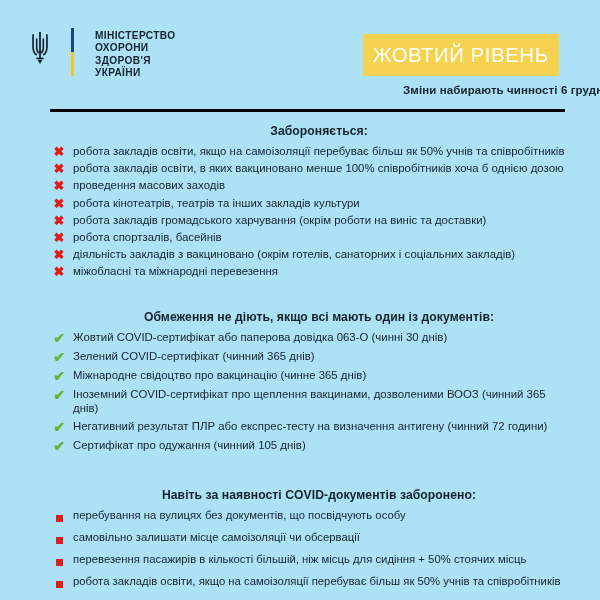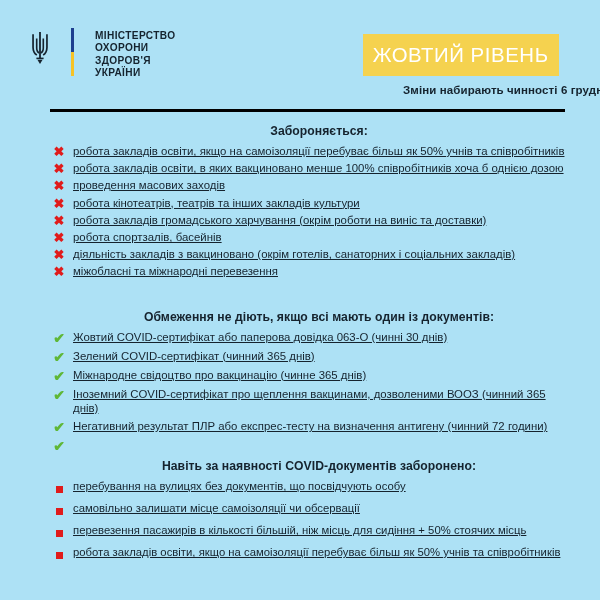--- a/index.html
+++ b/index.html
@@ -118,21 +118,21 @@
   .section-title {
     font-size: 12.2px;
     font-weight: 700;
     color: #15232e;
     margin: 0 0 6px 14px;
     letter-spacing: 0.05px;
     text-align: center;
   }
   .sec-prohibited  { margin-top: 14px; }
   .sec-documents   { margin-top: 31px; }
-  .sec-even-with   { margin-top: 6px; }
+  .sec-even-with   { margin-top: 35px; }
 
   ul.items {
     list-style: none;
     margin: 0;
     padding: 0;
   }
   ul.items li {
     display: flex;
     align-items: flex-start;
     gap: 7px;
@@ -143,21 +143,20 @@
     width: 14px;
     text-align: center;
     line-height: 1;
     padding-top: 1px;
   }
   .item-text {
     font-size: 11.4px;
     line-height: 14.2px;
     color: #15232e;
     letter-spacing: 0.01px;
-    text-decoration: underline;
   }
 
   
   .x-mark {
     color: #e01b1b;
     font-size: 13px;
     font-weight: 700;
   }
   .check-mark {
     color: #5fb736;
@@ -271,20 +270,21 @@
       <li>
         <span class="bullet check-mark">✔</span>
         <span class="item-text">Іноземний COVID-сертифікат про щеплення вакцинами, дозволеними ВООЗ (чинний 365 днів)</span>
       </li>
       <li>
         <span class="bullet check-mark">✔</span>
         <span class="item-text">Негативний результат ПЛР або експрес-тесту на визначення антигену (чинний 72 години)</span>
       </li>
       <li>
         <span class="bullet check-mark">✔</span>
+        <span class="item-text">Сертифікат про одужання (чинний 105 днів)</span>
       </li>
     </ul>
   </div>
 
   <div class="section sec-even-with">
     <div class="section-title">Навіть за наявності COVID-документів заборонено:</div>
     <ul class="items squares">
       <li>
         <span class="bullet"><span class="sq-mark"></span></span>
         <span class="item-text">перебування на вулицях без документів, що посвідчують особу</span>

